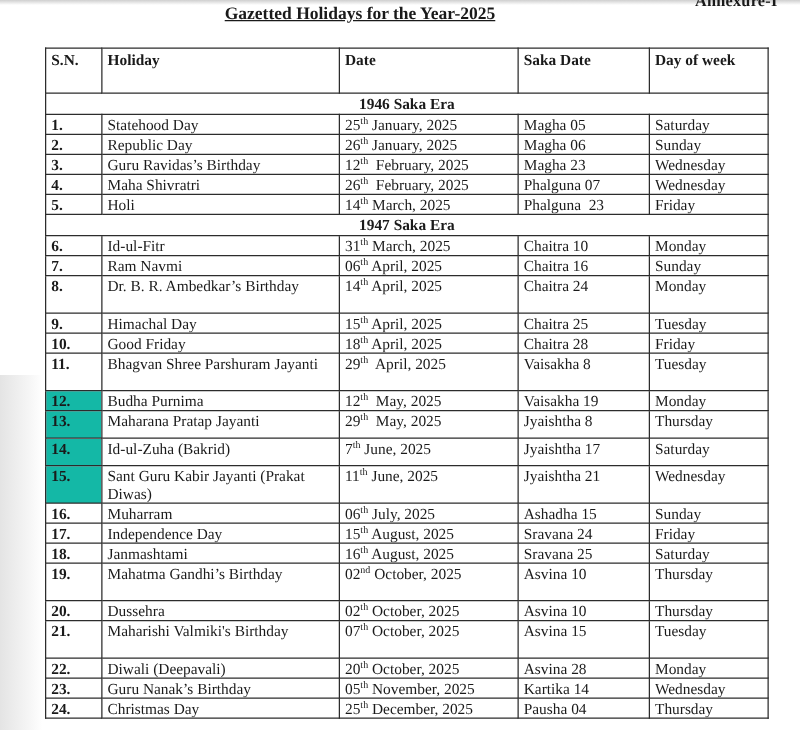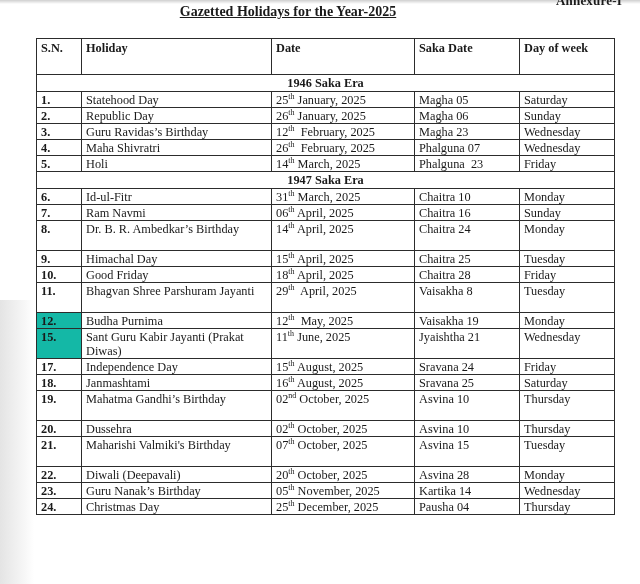--- a/index.html
+++ b/index.html
@@ -154,26 +154,47 @@
         <td style="white-space:pre">Vaisakha 8</td>
         <td>Tuesday</td>
       </tr>
       <tr class="r1">
         <td class="sn shaded">12.</td>
         <td class="hol">Budha Purnima</td>
         <td><span>12</span><sup>th</sup><span style="white-space:pre">  May, 2025</span></td>
         <td style="white-space:pre">Vaisakha 19</td>
         <td>Monday</td>
       </tr>
+      <tr class="rt">
+        <td class="sn shaded">13.</td>
+        <td class="hol">Maharana Pratap Jayanti</td>
+        <td><span>29</span><sup>th</sup><span style="white-space:pre">  May, 2025</span></td>
+        <td style="white-space:pre">Jyaishtha 8</td>
+        <td>Thursday</td>
+      </tr>
+      <tr class="rt">
+        <td class="sn shaded">14.</td>
+        <td class="hol">Id-ul-Zuha (Bakrid)</td>
+        <td><span>7</span><sup>th</sup><span style="white-space:pre"> June, 2025</span></td>
+        <td style="white-space:pre">Jyaishtha 17</td>
+        <td>Saturday</td>
+      </tr>
       <tr class="r2">
         <td class="sn shaded">15.</td>
         <td class="hol">Sant Guru Kabir Jayanti (Prakat Diwas)</td>
         <td><span>11</span><sup>th</sup><span style="white-space:pre"> June, 2025</span></td>
         <td style="white-space:pre">Jyaishtha 21</td>
         <td>Wednesday</td>
+      </tr>
+      <tr class="r1">
+        <td class="sn">16.</td>
+        <td class="hol">Muharram</td>
+        <td><span>06</span><sup>th</sup><span style="white-space:pre"> July, 2025</span></td>
+        <td style="white-space:pre">Ashadha 15</td>
+        <td>Sunday</td>
       </tr>
       <tr class="r1">
         <td class="sn">17.</td>
         <td class="hol">Independence Day</td>
         <td><span>15</span><sup>th</sup><span style="white-space:pre"> August, 2025</span></td>
         <td style="white-space:pre">Sravana 24</td>
         <td>Friday</td>
       </tr>
       <tr class="r1">
         <td class="sn">18.</td>

